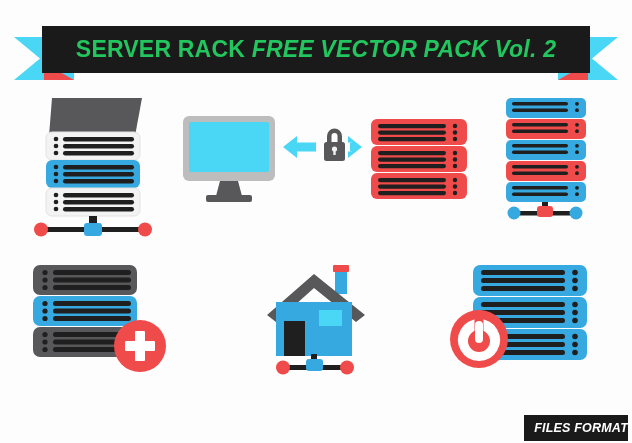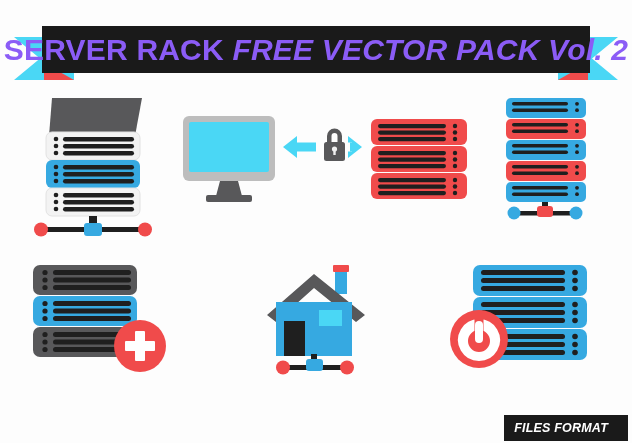--- a/index.html
+++ b/index.html
@@ -49,22 +49,22 @@
     left: 42px;
     top: 8px;
     width: 548px;
     height: 47px;
     background: #1a1a1a;
     display: flex;
     align-items: center;
     justify-content: center;
   }
   #banner-text {
-    color: #8b5cf6;
-    font-size: 30px;
+    color: #22c55e;
+    font-size: 23px;
     letter-spacing: 0.2px;
     white-space: nowrap;
     line-height: 1;
   }
   #banner-text .b1 {
     font-weight: bold;
     font-style: normal;
   }
   #banner-text .b2 {
     font-weight: bold;
@@ -76,21 +76,21 @@
     position: absolute;
   }
 
   
   #footer-label {
     position: absolute;
     right: 4px;
     bottom: 2px;
     background: #1a1a1a;
     color: #ffffff;
-    padding: 6px 20px 6px 10px;
+    padding: 6px 0 6px 10px;
     text-align: right;
     line-height: 1.12;
     font-style: italic;
     font-weight: bold;
     font-size: 12.5px;
     letter-spacing: 0.2px;
   }
   #footer-label div { white-space: nowrap; }
 </style>
 </head>

